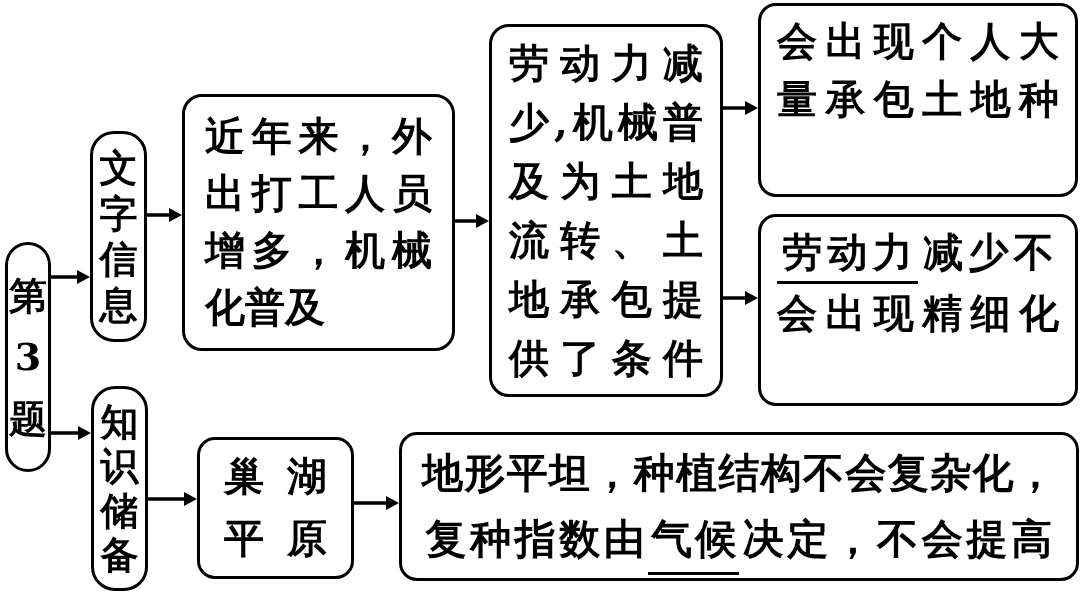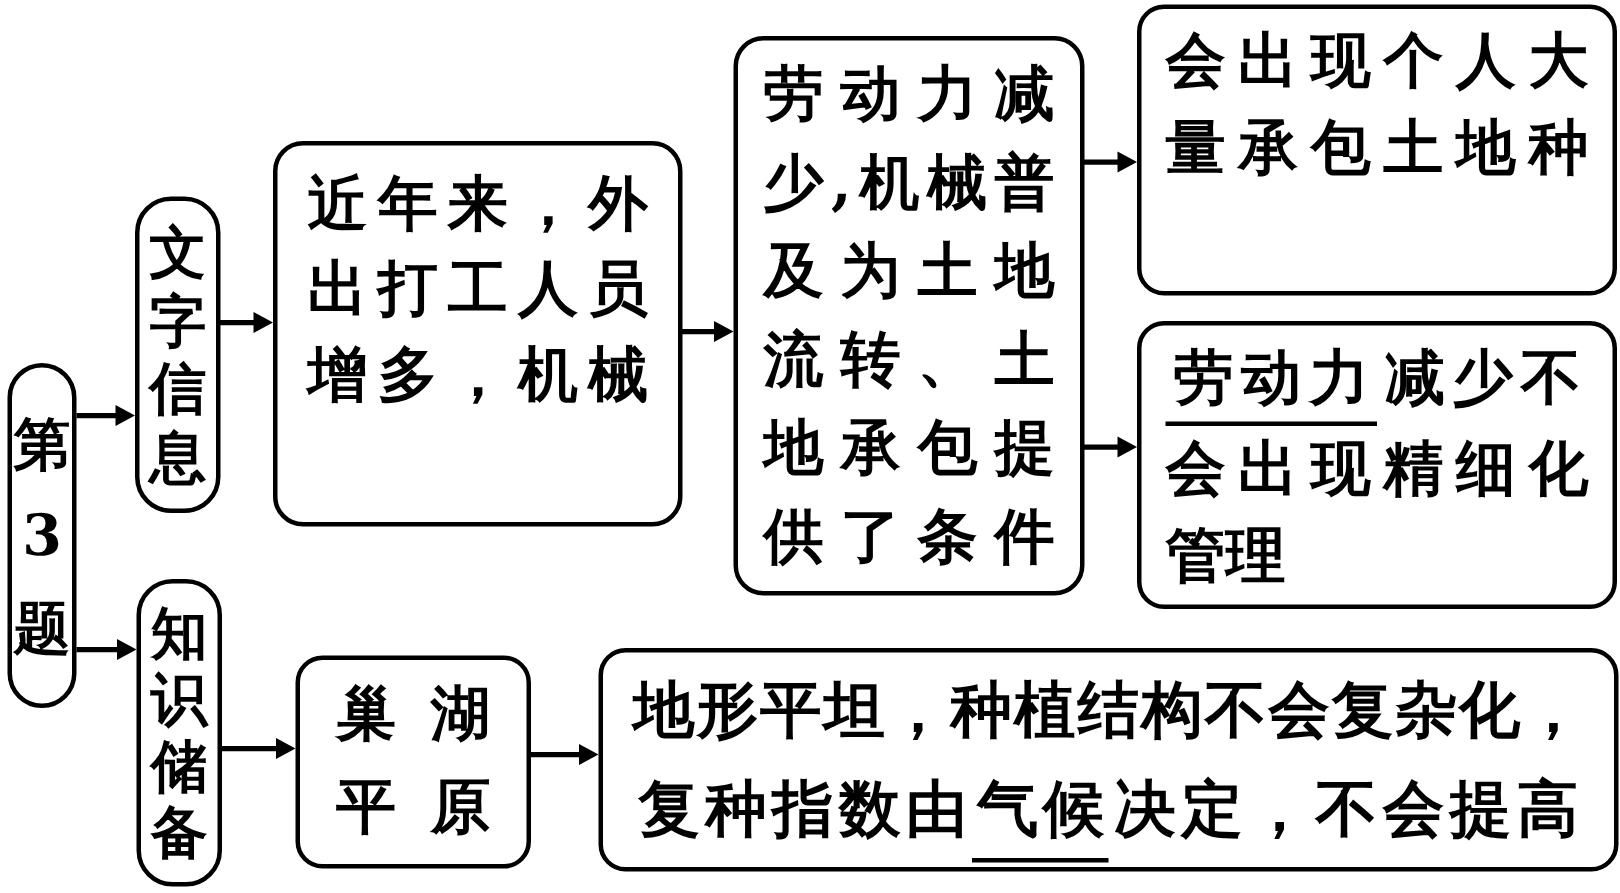--- a/index.html
+++ b/index.html
@@ -116,20 +116,21 @@
         <span class="ch">人</span>
         <span class="ch">员</span>
       </div>
     <div class="line jb cw">
         <span class="ch">增</span>
         <span class="ch">多</span>
         <span class="ch">，</span>
         <span class="ch">机</span>
         <span class="ch">械</span>
       </div>
+    <div class="line jl">化普及</div>
   </div>
 
   <div class="box hbox b-central">
     <div class="line jb cw">
         <span class="ch">劳</span>
         <span class="ch">动</span>
         <span class="ch">力</span>
         <span class="ch">减</span>
       </div>
     <div class="line jb cw">
@@ -198,21 +199,20 @@
         </span>
     </div>
     <div class="line jb cw">
         <span class="ch">会</span>
         <span class="ch">出</span>
         <span class="ch">现</span>
         <span class="ch">精</span>
         <span class="ch">细</span>
         <span class="ch">化</span>
       </div>
-    <div class="line jl">管理</div>
   </div>
 
   <div class="box hbox b-chaohu">
     <div class="line jb cw">
         <span class="ch">巢</span>
         <span class="ch">湖</span>
       </div>
     <div class="line jb cw">
         <span class="ch">平</span>
         <span class="ch">原</span>

